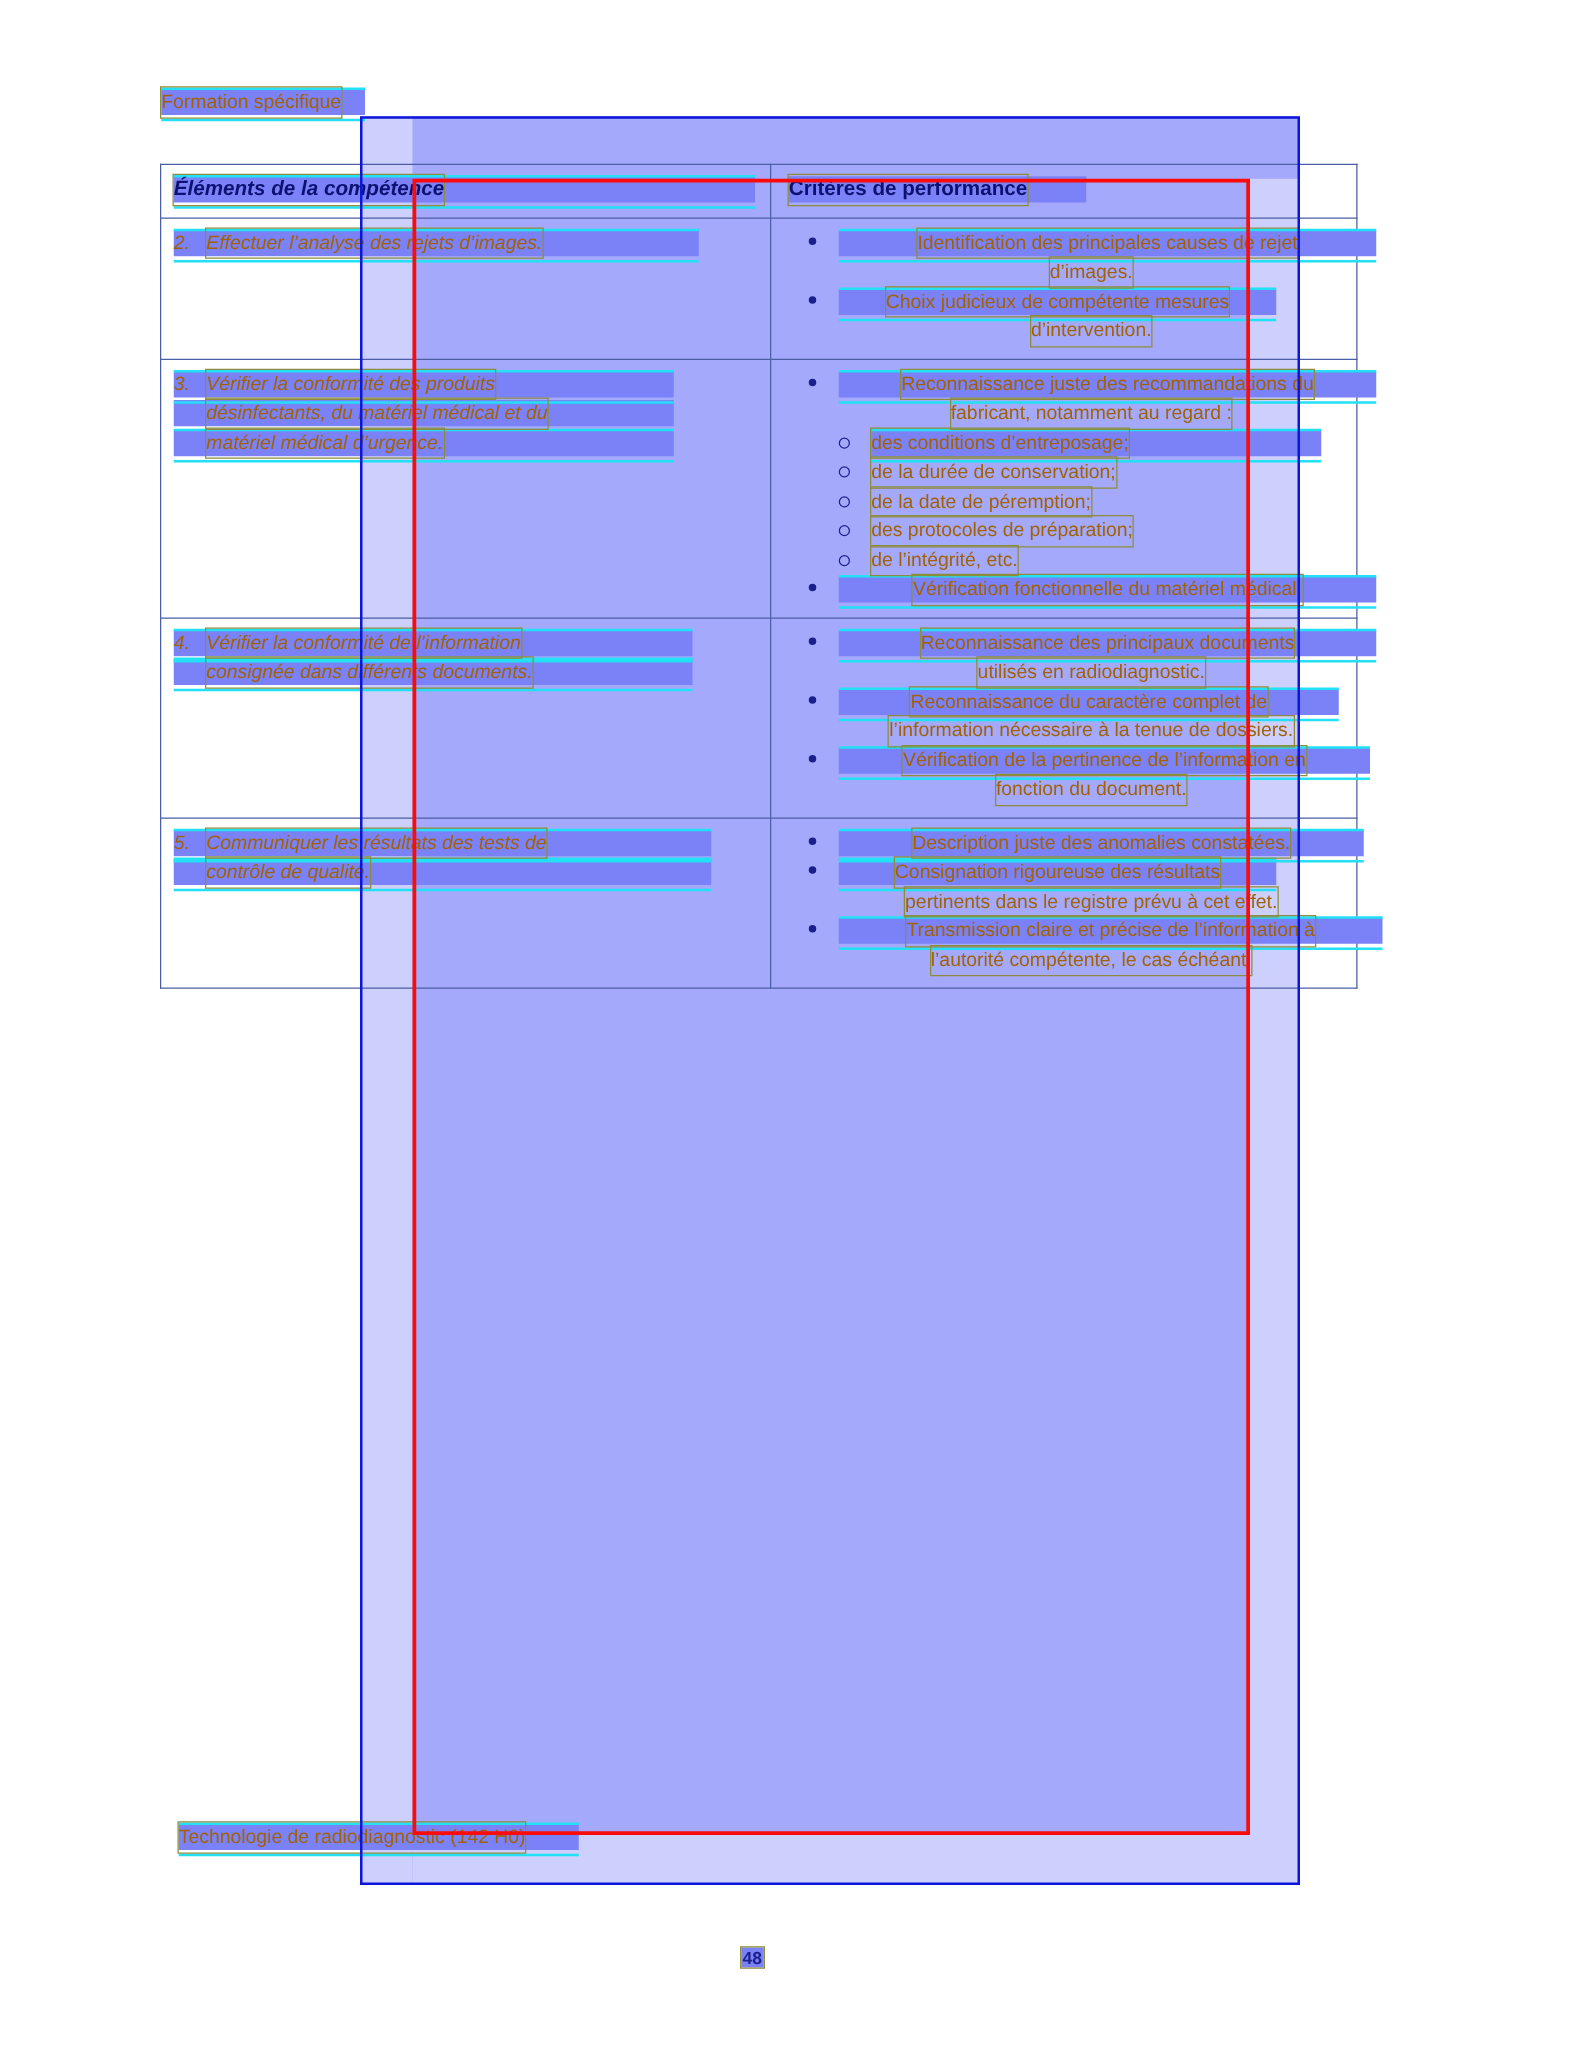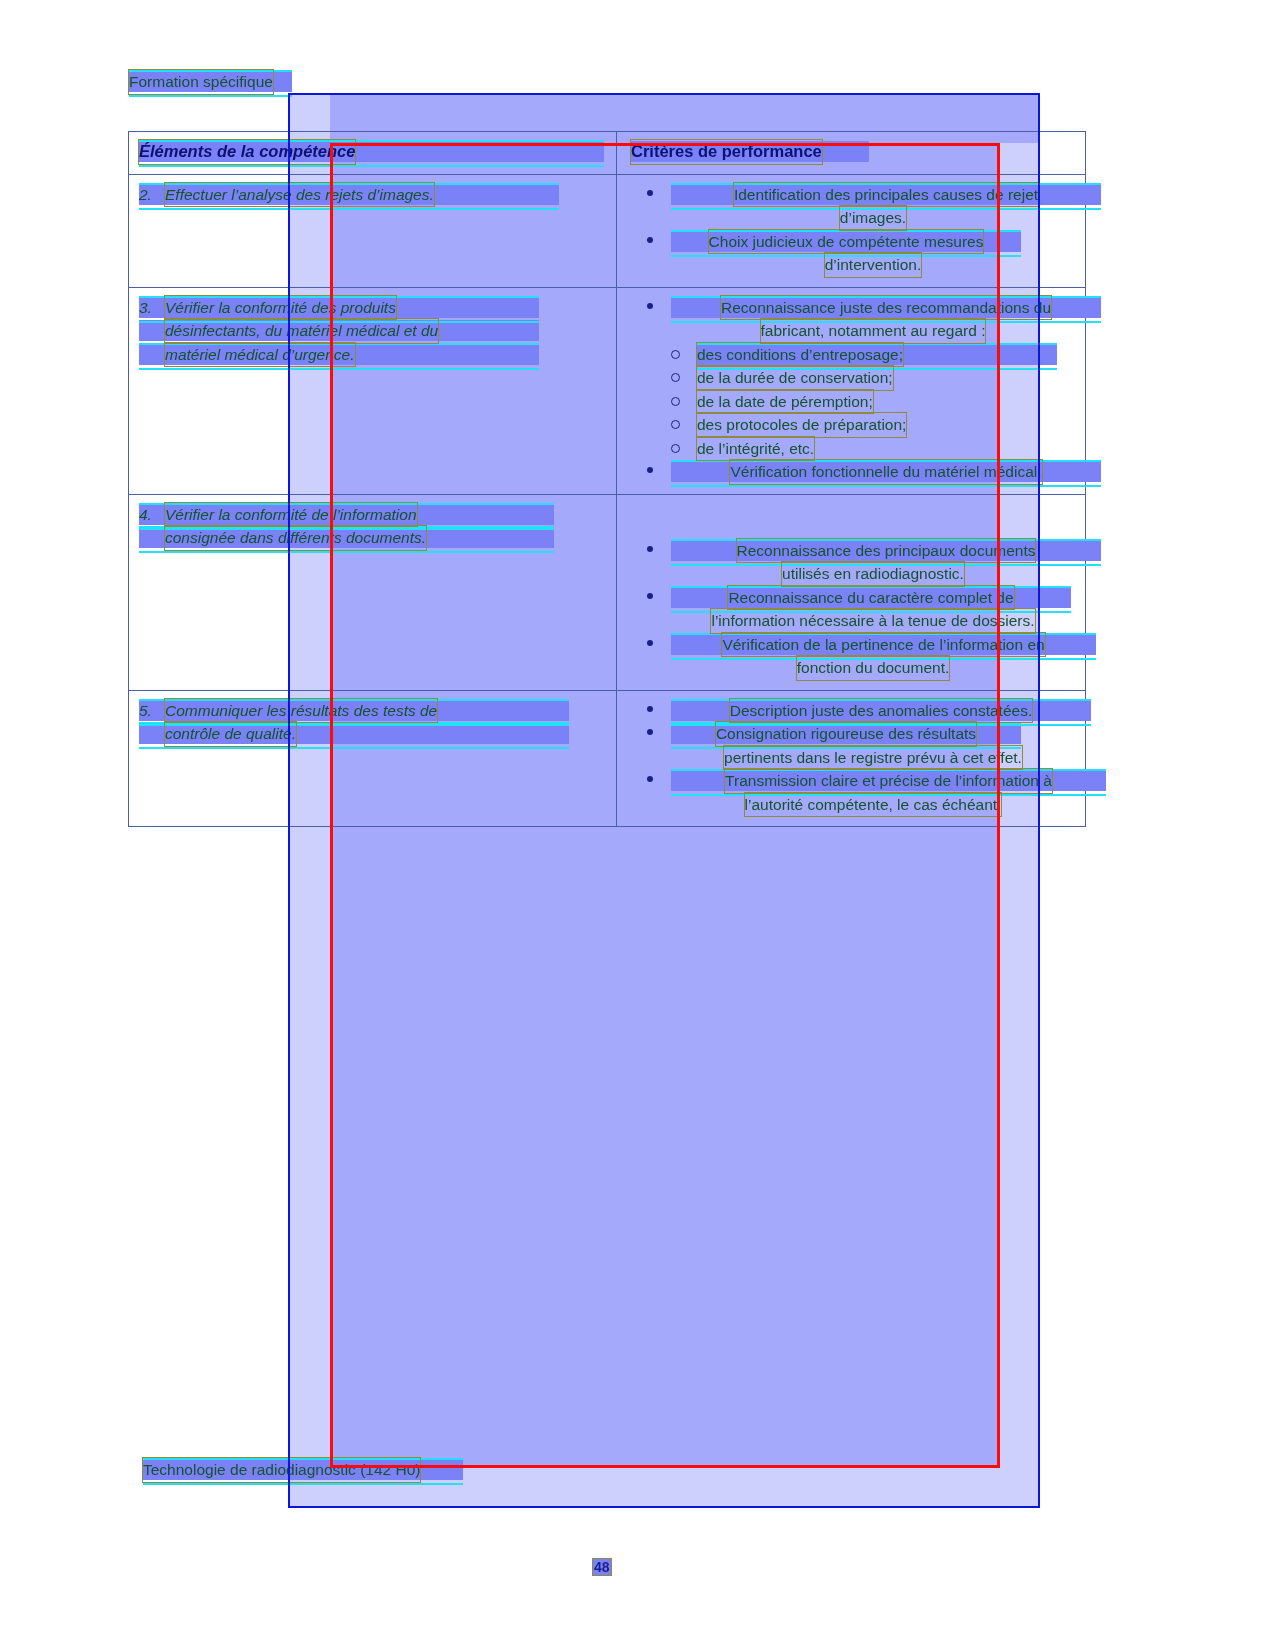--- a/index.html
+++ b/index.html
@@ -77,21 +77,21 @@
   table.comp tr.hdr td{
     height:38px;
   }
   .col-a{width:487px;font-style:italic;}
   .col-b{width:468px;}
 
   .cellpad{padding:8px 10px 10px 10px;position:relative;}
 
   
   .txt{
-    color:#14532d;
+    color:#a16207;
     font-size:15.5px;
     line-height:23.5px;
     font-family:"Liberation Sans", sans-serif;
     white-space:nowrap;
     position:relative;
     display:inline-block;
   }
   .txt.b{font-weight:bold;font-size:16.5px;color:#0d1272;}
 
   
@@ -316,21 +316,21 @@
               <div class="cyanbar" style="width:415px;"></div>
               <span class="t txt">consignée dans différents documents.</span>
             </div>
           </div>
         </td>
         <td class="col-b">
           <div class="cellpad" style="padding-left:14px;">
             <ul class="crit">
               <li>
                 <span class="bullet"></span>
-                <div class="line" style="width:430px;margin-top:36px;">
+                <div class="line" style="width:430px;">
                   <div class="hl" style="width:430px;"></div>
                   <div class="cyanbar" style="width:430px;"></div>
                   <span class="t txt">Reconnaissance des principaux documents</span>
                 </div>
                 <div class="line"><span class="t txt">utilisés en radiodiagnostic.</span></div>
               </li>
               <li>
                 <span class="bullet"></span>
                 <div class="line" style="width:400px;">
                   <div class="hl" style="width:400px;"></div>

